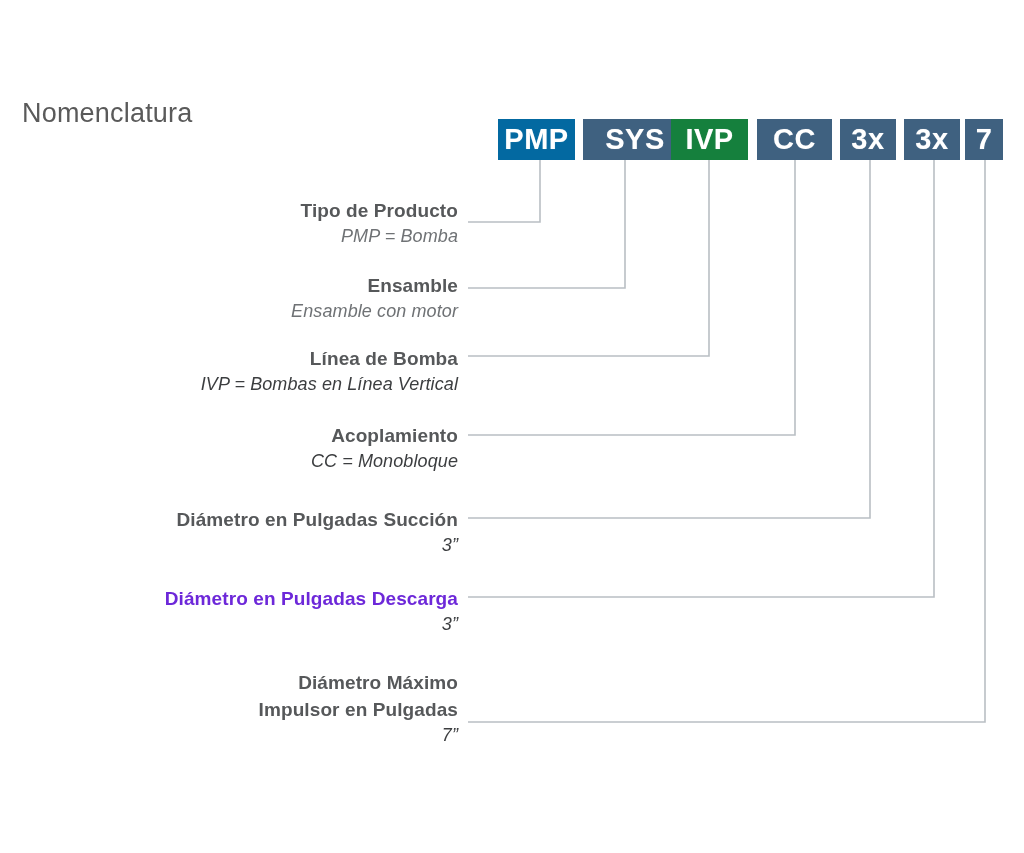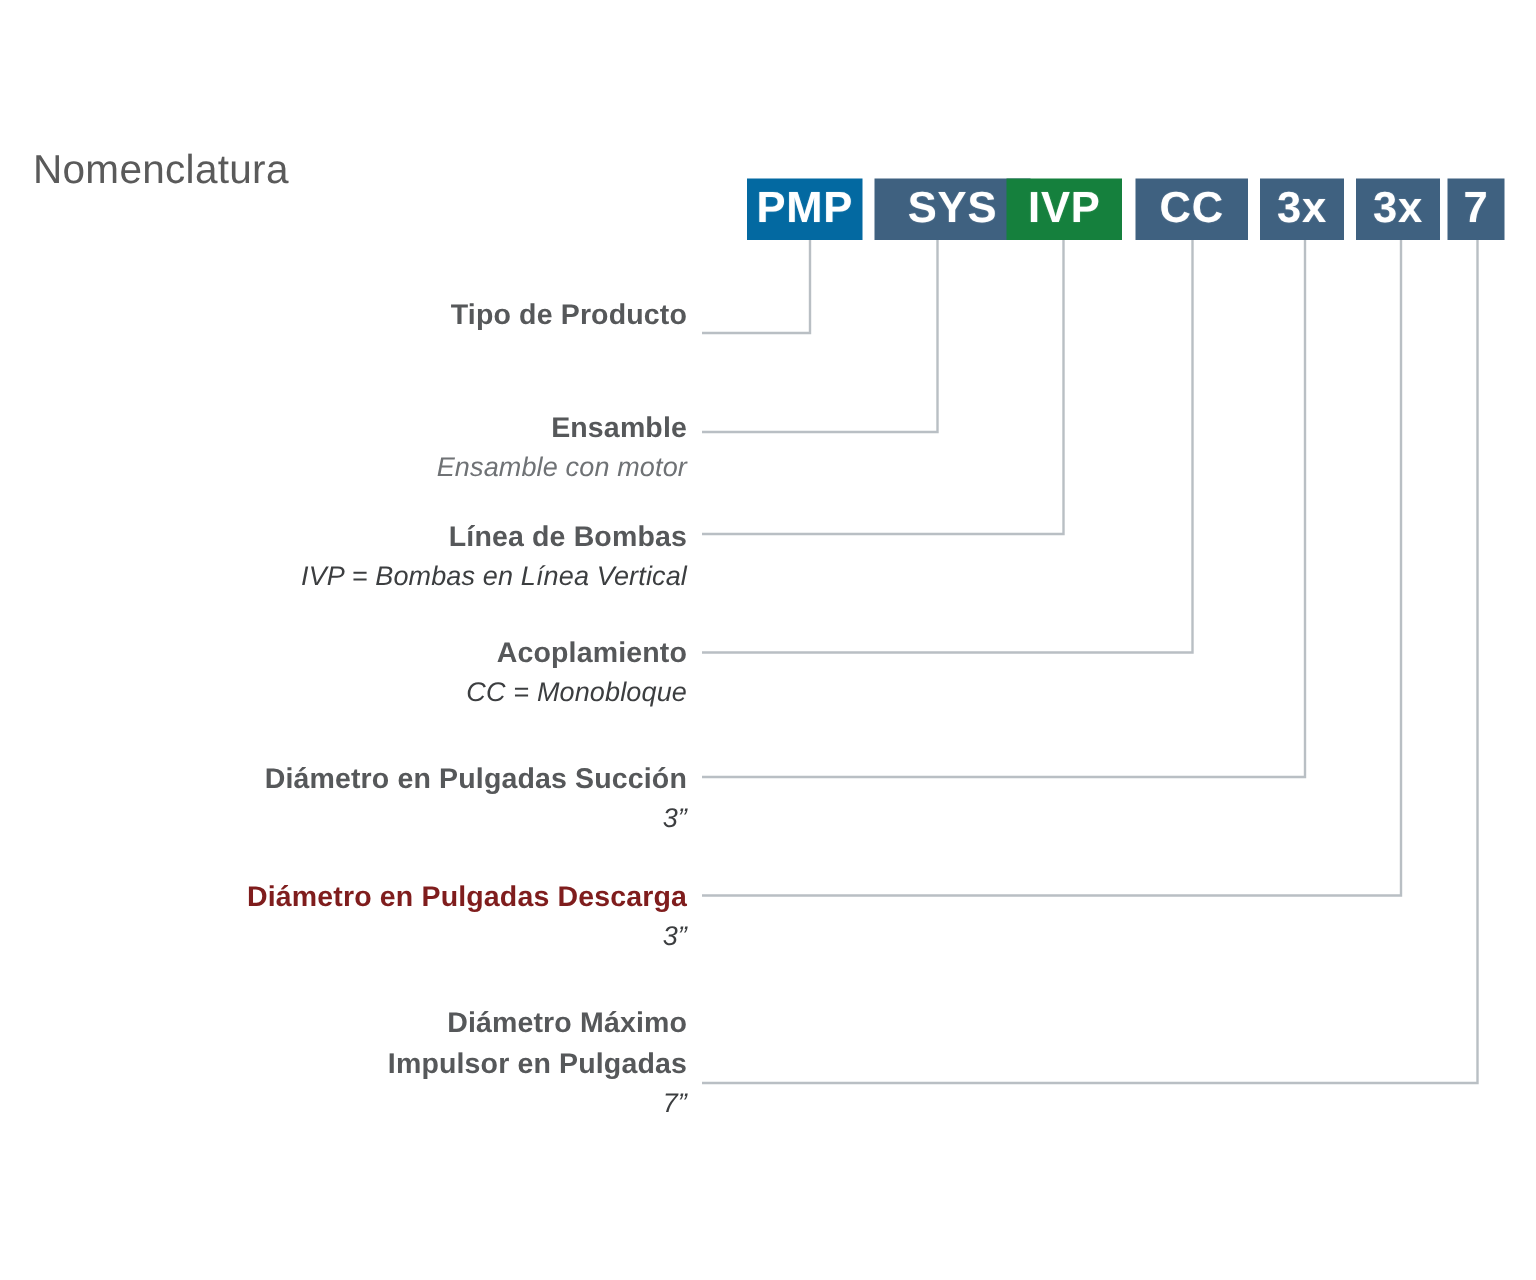--- a/index.html
+++ b/index.html
@@ -131,39 +131,40 @@
       <div class="code-box" style="left: 671px; width: 77px; background: #15803d; color: rgb(255, 255, 255);">IVP</div>
       <div class="code-box" style="left: 757px; width: 75px; background: rgb(63, 97, 128); color: rgb(255, 255, 255);">CC</div>
       <div class="code-box" style="left: 840px; width: 56px; background: rgb(63, 97, 128); color: rgb(255, 255, 255);">3x</div>
       <div class="code-box" style="left: 904px; width: 56px; background: rgb(63, 97, 128); color: rgb(255, 255, 255);">3x</div>
       <div class="code-box" style="left: 965px; width: 38px; background: rgb(63, 97, 128); color: rgb(255, 255, 255);">7</div>
     </div>
 
   <div id="labels">
       <div class="label-block" style="top: 198px; right: 566px;">
         <div class="label-main" style="color: rgb(86, 88, 90);">Tipo de Producto</div>
+        <div class="label-sub">PMP = Bomba</div>
       </div>
       <div class="label-block" style="top: 273px; right: 566px;">
         <div class="label-main" style="color: rgb(86, 88, 90);">Ensamble</div>
         <div class="label-sub">Ensamble con motor</div>
       </div>
       <div class="label-block" style="top: 346px; right: 566px;">
-        <div class="label-main" style="color: rgb(86, 88, 90);">Línea de Bombas</div>
+        <div class="label-main" style="color: rgb(86, 88, 90);">Línea de Bomba</div>
         <div class="label-sub dark">IVP = Bombas en Línea Vertical</div>
       </div>
       <div class="label-block" style="top: 423px; right: 566px;">
         <div class="label-main" style="color: rgb(86, 88, 90);">Acoplamiento</div>
         <div class="label-sub dark">CC = Monobloque</div>
       </div>
       <div class="label-block" style="top: 507px; right: 566px;">
         <div class="label-main" style="color: rgb(86, 88, 90); margin-left: 37px;">Diámetro en Pulgadas Succión</div>
         <div class="label-sub dark">3”</div>
       </div>
       <div class="label-block" style="top: 586px; right: 566px;">
-        <div class="label-main" style="color: #7f1d1d;">Diámetro en Pulgadas Descarga</div>
+        <div class="label-main" style="color: #6d28d9;">Diámetro en Pulgadas Descarga</div>
         <div class="label-sub dark">3”</div>
       </div>
       <div class="label-block" style="top: 669px; right: 566px;">
         <div class="label-main two-line" style="color: rgb(86, 88, 90);">
           <div>Diámetro Máximo</div>
           <div>Impulsor en Pulgadas</div>
         </div>
         <div class="label-sub dark">7”</div>
       </div>
     </div>

